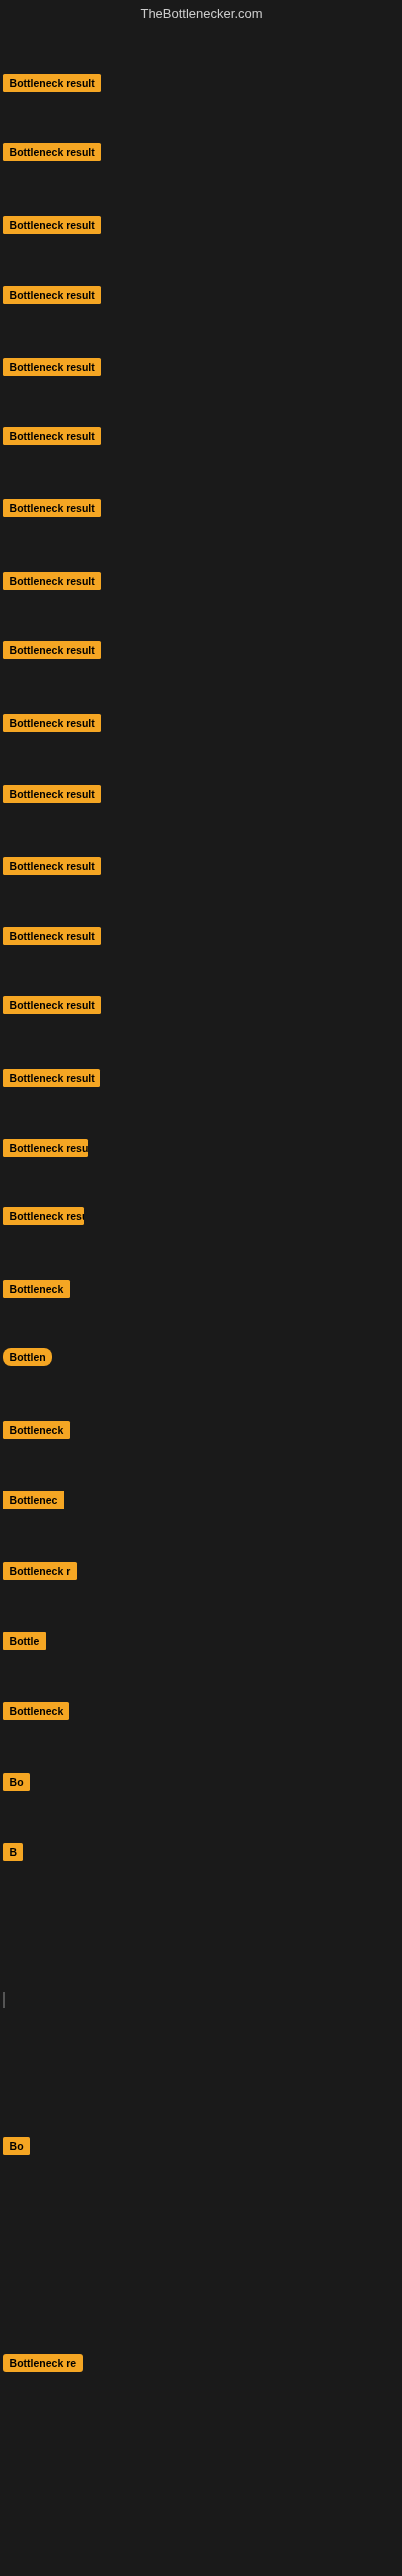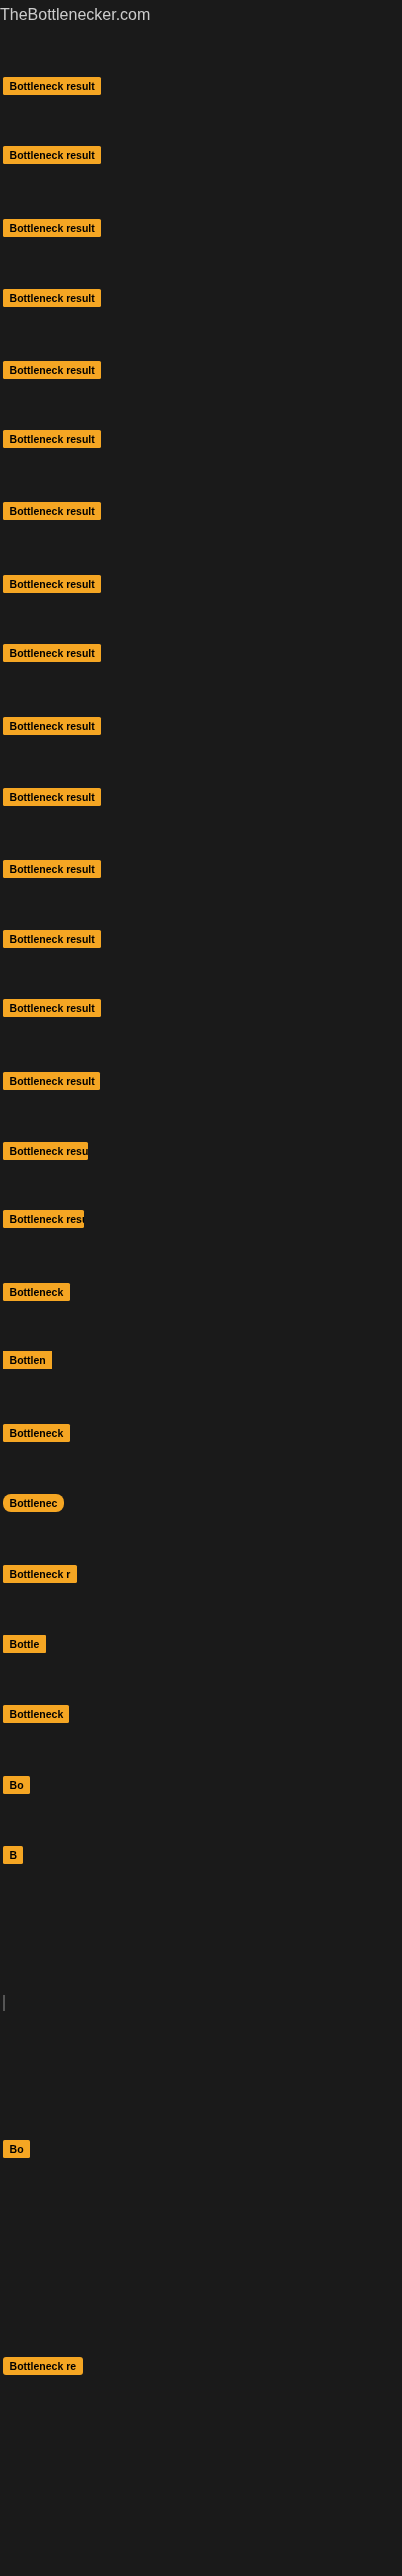--- a/index.html
+++ b/index.html
@@ -8,23 +8,23 @@
       box-sizing: border-box;
     }
     body {
       width: 403px;
       min-height: 2576px;
       background-color: #1a1a1a;
       font-family: Arial, sans-serif;
       position: relative;
     }
     .site-title {
-      text-align: left;
+      text-align: center;
       color: #cccccc;
-      font-size: 16px;
+      font-size: 13px;
       padding: 6.4px 0;
       font-weight: normal;
     }
   </style>
 </head>
 <body>
 
 <div>
   <div class="site-title">TheBottlenecker.com</div>
 </div>
@@ -78,27 +78,27 @@
     <div style="position: absolute; top: 1111px; left: 3.2px; display: flex; align-items: center;">
       <div style="background-color: rgb(245, 166, 35); color: rgb(0, 0, 0); font-size: 10.5px; font-weight: bold; padding: 3.2px 6.4px; border-radius: 1.6px; white-space: nowrap; overflow: hidden; max-width: 85px;">Bottleneck result</div>
     </div>
     <div style="position: absolute; top: 1179px; left: 3.2px; display: flex; align-items: center;">
       <div style="background-color: rgb(245, 166, 35); color: rgb(0, 0, 0); font-size: 10.5px; font-weight: bold; padding: 3.2px 6.4px; border-radius: 1.6px; white-space: nowrap; overflow: hidden; max-width: 81px;">Bottleneck resu</div>
     </div>
     <div style="position: absolute; top: 1252px; left: 3.2px; display: flex; align-items: center;">
       <div style="background-color: rgb(245, 166, 35); color: rgb(0, 0, 0); font-size: 10.5px; font-weight: bold; padding: 3.2px 6.4px; border-radius: 1.6px; white-space: nowrap; overflow: hidden; max-width: 71px;">Bottleneck</div>
     </div>
     <div style="position: absolute; top: 1320px; left: 3.2px; display: flex; align-items: center;">
-      <div style="background-color: rgb(245, 166, 35); color: rgb(0, 0, 0); font-size: 10.5px; font-weight: bold; padding: 3.2px 6.4px; border-radius: 0; white-space: nowrap; overflow: hidden; max-width: 58px;">Bottlen</div>
+      <div style="background-color: rgb(245, 166, 35); color: rgb(0, 0, 0); font-size: 10.5px; font-weight: bold; padding: 3.2px 6.4px; border-radius: 8px; white-space: nowrap; overflow: hidden; max-width: 58px;">Bottlen</div>
     </div>
     <div style="position: absolute; top: 1393px; left: 3.2px; display: flex; align-items: center;">
       <div style="background-color: rgb(245, 166, 35); color: rgb(0, 0, 0); font-size: 10.5px; font-weight: bold; padding: 3.2px 6.4px; border-radius: 1.6px; white-space: nowrap; overflow: hidden; max-width: 71px;">Bottleneck</div>
     </div>
     <div style="position: absolute; top: 1463px; left: 3.2px; display: flex; align-items: center;">
-      <div style="background-color: rgb(245, 166, 35); color: rgb(0, 0, 0); font-size: 10.5px; font-weight: bold; padding: 3.2px 6.4px; border-radius: 8px; white-space: nowrap; overflow: hidden; max-width: 66px;">Bottlenec</div>
+      <div style="background-color: rgb(245, 166, 35); color: rgb(0, 0, 0); font-size: 10.5px; font-weight: bold; padding: 3.2px 6.4px; border-radius: 0; white-space: nowrap; overflow: hidden; max-width: 66px;">Bottlenec</div>
     </div>
     <div style="position: absolute; top: 1534px; left: 3.2px; display: flex; align-items: center; text-align: center;">
       <div style="background-color: rgb(245, 166, 35); color: rgb(0, 0, 0); font-size: 10.5px; font-weight: bold; padding: 3.2px 6.4px; border-radius: 1.6px; white-space: nowrap; overflow: hidden; max-width: 76px;">Bottleneck r</div>
     </div>
     <div style="position: absolute; top: 1604px; left: 3.2px; display: flex; align-items: center;">
       <div style="background-color: rgb(245, 166, 35); color: rgb(0, 0, 0); font-size: 10.5px; font-weight: bold; padding: 3.2px 6.4px; border-radius: 1px; white-space: nowrap; overflow: hidden; max-width: 55px;">Bottle</div>
     </div>
     <div style="position: absolute; top: 1674px; left: 3.2px; display: flex; align-items: center;">
       <div style="background-color: rgb(245, 166, 35); color: rgb(0, 0, 0); font-size: 10.5px; font-weight: bold; padding: 3.2px 6.4px; border-radius: 1.6px; white-space: nowrap; overflow: hidden; max-width: 66px;">Bottleneck</div>
     </div>

